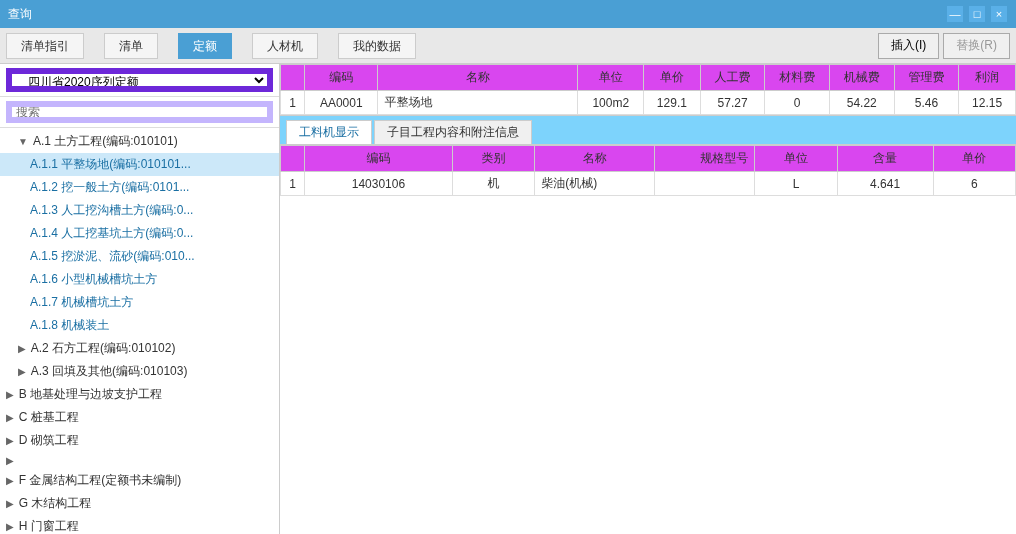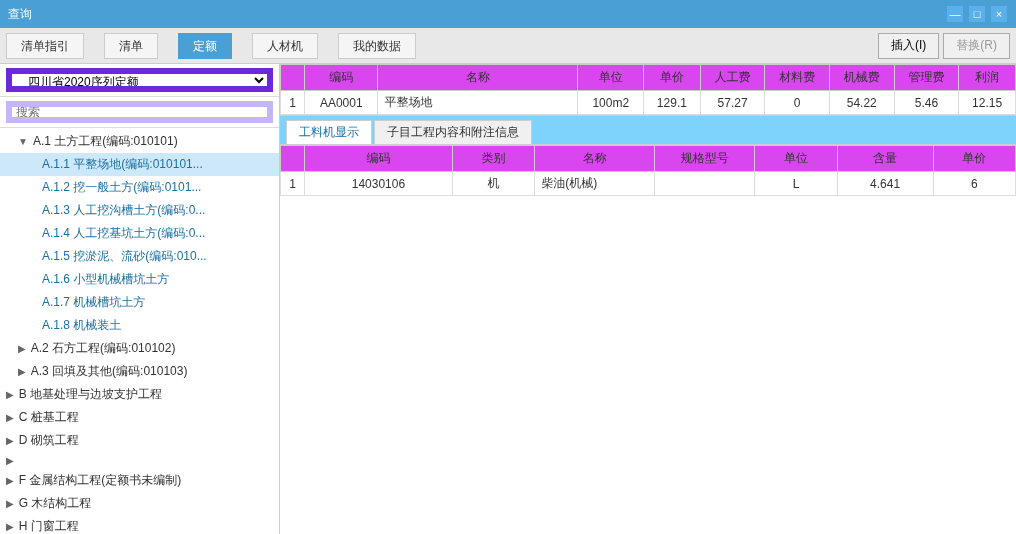--- a/index.html
+++ b/index.html
@@ -107,21 +107,21 @@
       align-items: center;
       gap: 3px;
       white-space: nowrap;
       overflow: hidden;
       text-overflow: ellipsis;
     }
     .tree-item.selected { background: #cce8f9; color: #1a6fa3; }
     .tree-item.blue-text { color: #1a6fa3; }
     .tree-item.level0 { padding-left: 6px; }
     .tree-item.level1 { padding-left: 18px; }
-    .tree-item.level2 { padding-left: 42px; }
+    .tree-item.level2 { padding-left: 30px; }
     .tree-arrow { font-size: 10px; color: #666; margin-right: 2px; }
     
     
     .right-panel {
       flex: 1;
       display: flex;
       flex-direction: column;
       background: #f5f5f5;
       overflow: hidden;
     }
@@ -337,21 +337,21 @@
     </div>
 
     <div class="bottom-table-area">
       <table class="data-table">
         <thead>
           <tr>
             <th style="width:24px;"></th>
             <th>编码</th>
             <th>类别</th>
             <th style="width:120px;">名称</th>
-            <th style="width:100px;">规格型号</th>
+            <th style="width:100px;text-align:right;">规格型号</th>
             <th>单位</th>
             <th>含量</th>
             <th>单价</th>
           </tr>
         </thead>
         <tbody>
           <tr>
             <td class="row-num">1</td>
             <td>14030106</td>
             <td>机</td>

